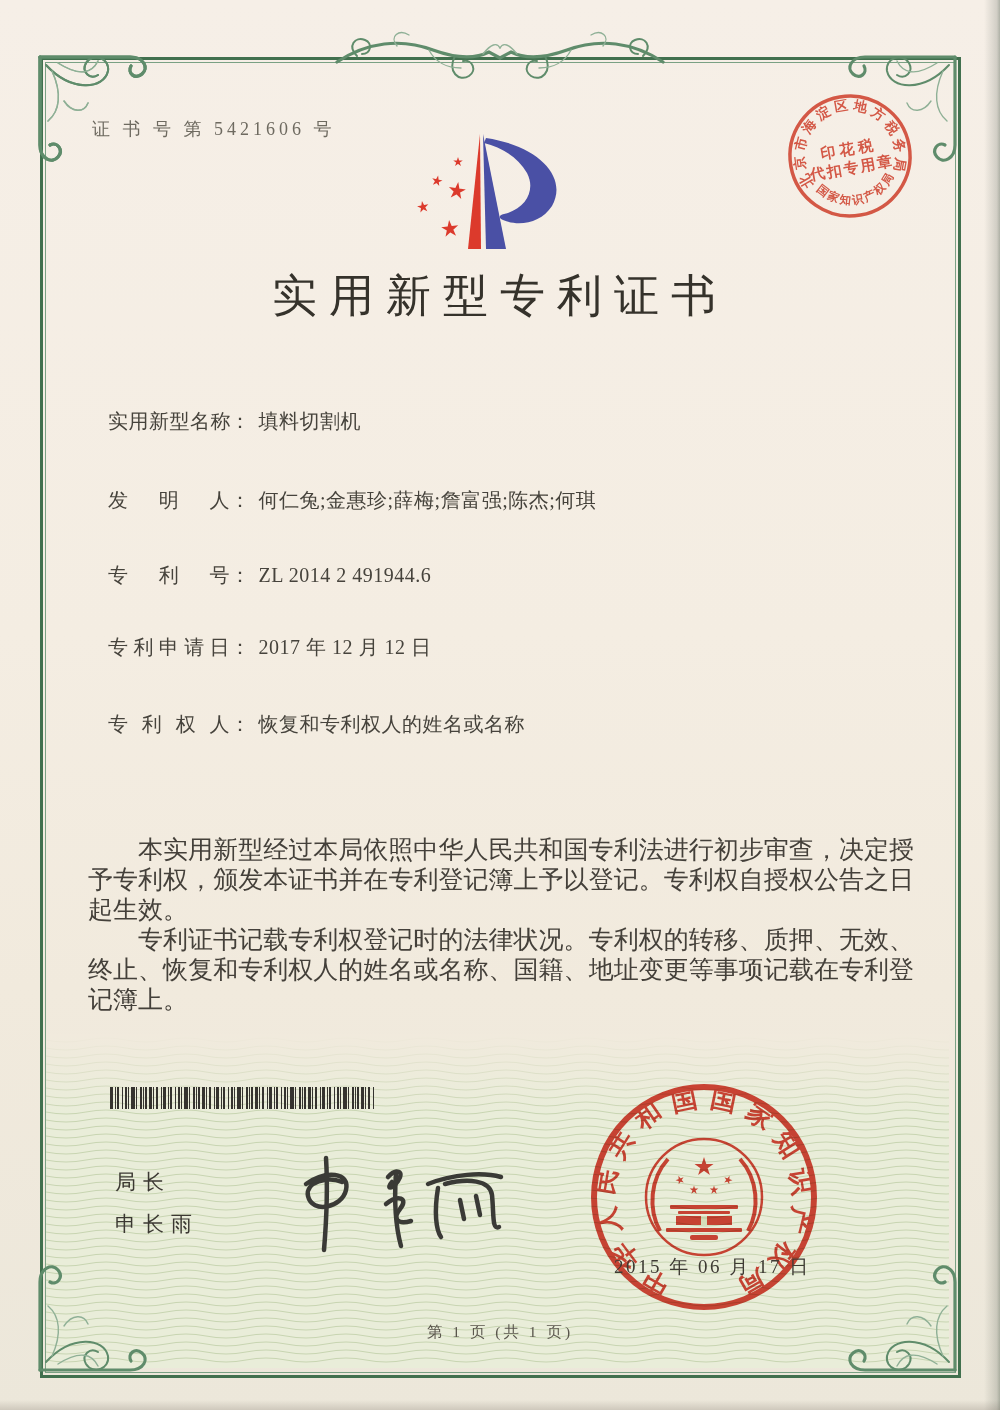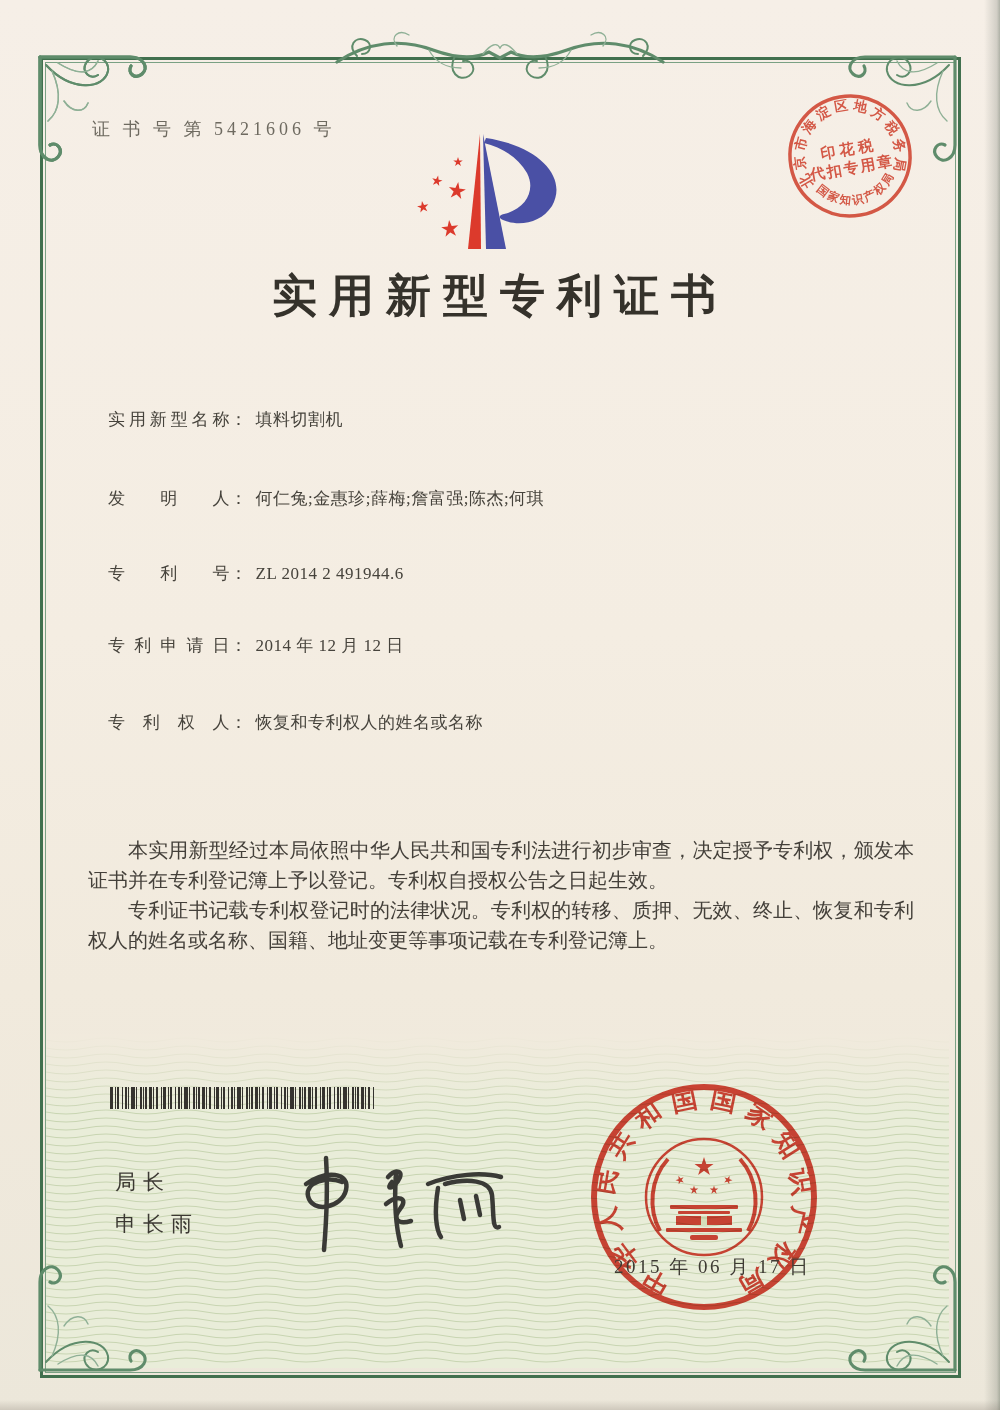--- a/index.html
+++ b/index.html
@@ -16,25 +16,25 @@
   .guilloche svg{position:absolute;left:0;top:0;}
   .guilloche path{stroke:#c8d5b2;stroke-width:1;fill:none;}
   .guilloche .fade{position:absolute;left:0;top:0;width:100%;height:80px;
     background:linear-gradient(180deg,#f1eadd 0%,rgba(241,234,221,0) 100%);}
   .flourish{position:absolute;stroke:#5f8c6b;fill:none;stroke-width:2;stroke-linecap:round;}
   .flourish .thick{stroke-width:3.2;}
   .flourish .lite{stroke:#8fb096;stroke-width:1.4;}
   .cert-no{position:absolute;left:92px;top:117px;font-size:18px;letter-spacing:4px;color:#6e6a60;}
   .logo{position:absolute;left:400px;top:130px;width:220px;height:130px;}
   .title{position:absolute;left:0;top:266px;width:1000px;text-align:center;font-size:45px;
-    font-weight:bold;letter-spacing:12px;color:#35322b;}
-  .row{position:absolute;left:108px;font-size:17px;color:#46433c;letter-spacing:.5px;white-space:nowrap;}
+    font-weight:normal;letter-spacing:12px;color:#35322b;}
+  .row{position:absolute;left:108px;font-size:20px;color:#46433c;letter-spacing:.5px;white-space:nowrap;}
   .row .lbl{display:inline-block;width:122px;text-align:justify;text-align-last:justify;}
   .row .colon{margin-right:8px;}
-  .paras{position:absolute;left:88px;top:835px;width:826px;font-size:20px;line-height:30px;
+  .paras{position:absolute;left:88px;top:835px;width:826px;font-size:25px;line-height:30px;
     text-align:justify;color:#44403a;}
   .paras p{margin:0;text-indent:2em;}
   .barcode{position:absolute;left:110px;top:1087px;width:264px;height:22px;display:flex;overflow:hidden;}
   .barcode i{display:block;height:100%;flex:none;}
   .barcode i.bar{background:#35332f;}
   .signer{position:absolute;left:115px;font-size:21px;letter-spacing:7px;color:#3b3832;}
   .sig{position:absolute;left:268px;top:1132px;width:250px;height:132px;}
   .sig path{stroke:#3a3a36;stroke-width:4.5;fill:none;stroke-linecap:round;stroke-linejoin:round;}
   .stamp{position:absolute;mix-blend-mode:multiply;}
   .tax-stamp{left:772px;top:78px;width:156px;height:156px;transform:rotate(-10deg);opacity:.92;}
@@ -149,21 +149,21 @@
   <div class="row" style="top:408px">
     <span class="lbl">实用新型名称</span><span class="colon">：</span><span class="val">填料切割机</span>
   </div>
   <div class="row" style="top:487px">
     <span class="lbl">发明人</span><span class="colon">：</span><span class="val">何仁兔;金惠珍;薛梅;詹富强;陈杰;何琪</span>
   </div>
   <div class="row" style="top:562px">
     <span class="lbl">专利号</span><span class="colon">：</span><span class="val">ZL 2014 2 491944.6</span>
   </div>
   <div class="row" style="top:634px">
-    <span class="lbl">专利申请日</span><span class="colon">：</span><span class="val">2014 年 12 月 12 日</span>
+    <span class="lbl">专利申请日</span><span class="colon">：</span><span class="val">2017 年 12 月 12 日</span>
   </div>
   <div class="row" style="top:711px">
     <span class="lbl">专利权人</span><span class="colon">：</span><span class="val">恢复和专利权人的姓名或名称</span>
   </div>
 
   <div class="paras">
     <p>本实用新型经过本局依照中华人民共和国专利法进行初步审查，决定授予专利权，颁发本证书并在专利登记簿上予以登记。专利权自授权公告之日起生效。</p>
     <p>专利证书记载专利权登记时的法律状况。专利权的转移、质押、无效、终止、恢复和专利权人的姓名或名称、国籍、地址变更等事项记载在专利登记簿上。</p>
   </div>
 
@@ -366,16 +366,17 @@
       <rect x="-3" y="19" width="6" height="9" fill="#e9edd9"></rect>
       <rect x="-38" y="31" width="76" height="4" rx="1"></rect>
       <path d="M-44,34 C-56,12 -54,-18 -36,-38" fill="none" stroke-width="4" stroke="#d63a2c"></path>
       <path d="M44,34 C56,12 54,-18 36,-38" fill="none" stroke-width="4" stroke="#d63a2c"></path>
       <rect x="-14" y="38" width="28" height="5" rx="2"></rect>
     </g>
   </svg>
 
   <div class="seal-date">2015 年 06 月 17 日</div>
 
+  <div class="footer">第 1 页 (共 1 页)</div>
 
   <div class="edge-r"></div>
   <div class="edge-b"></div>
 </div>
 
 </body></html>

